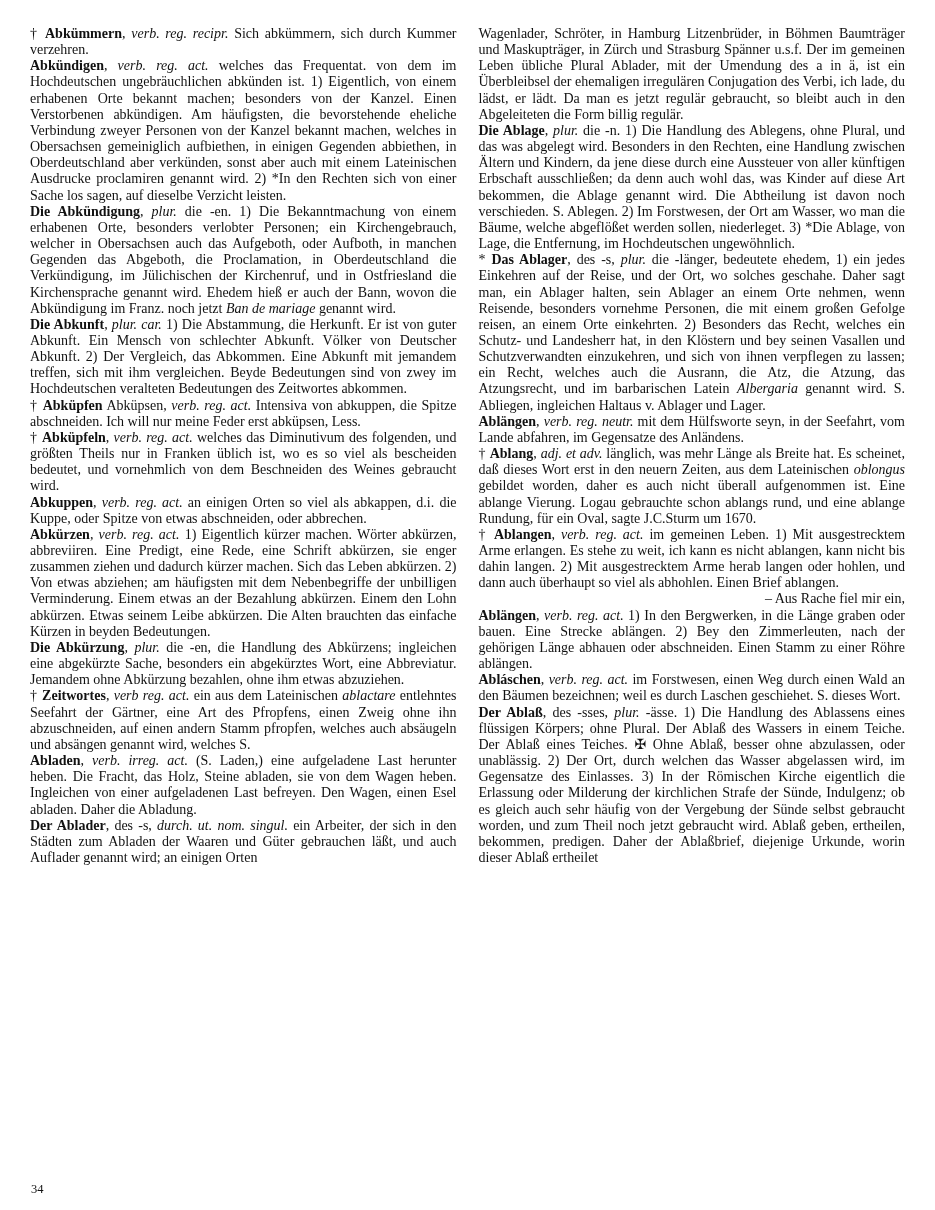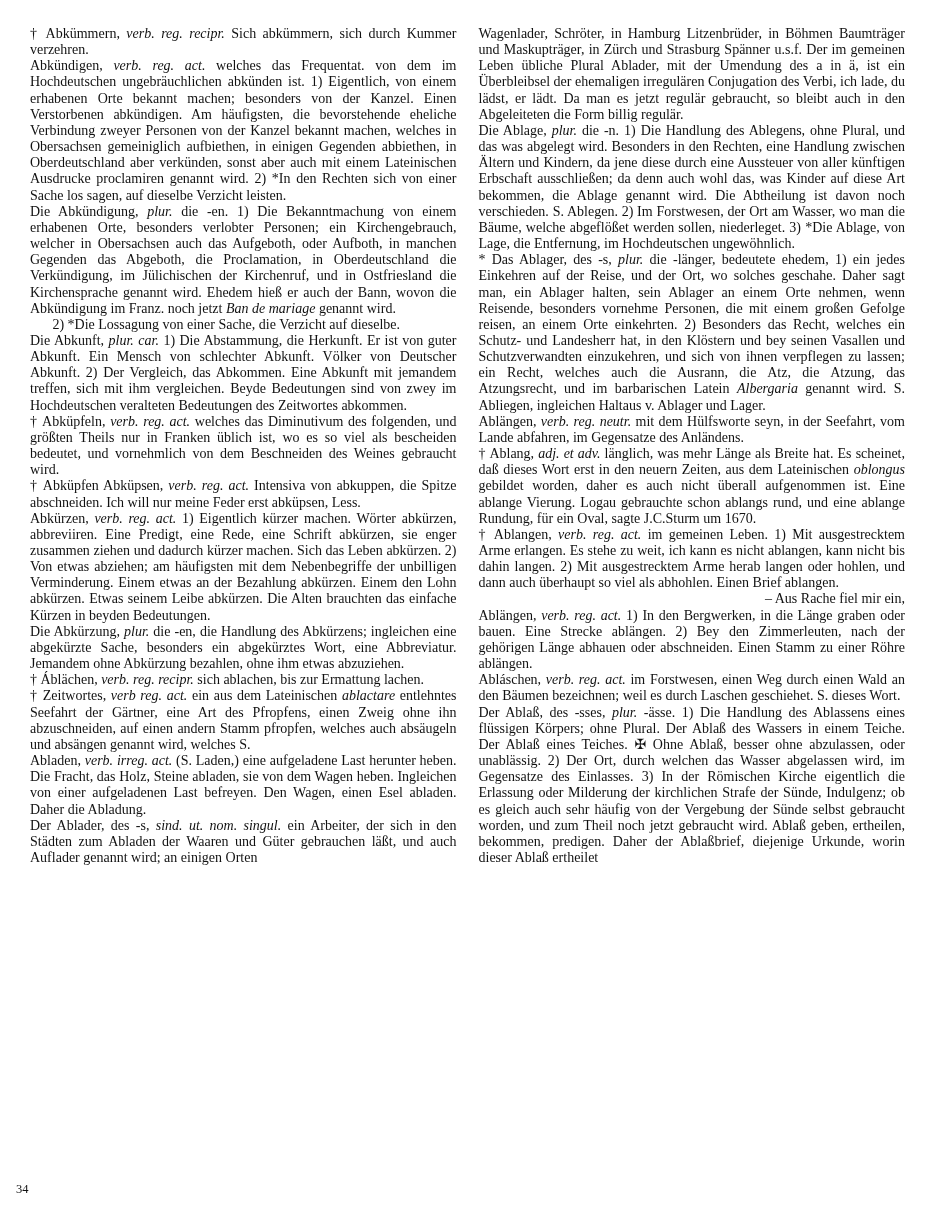--- a/index.html
+++ b/index.html
@@ -22,47 +22,46 @@
     flex: 1 1 0;
     font-size: 14px;
     line-height: 16.15px;
     text-align: justify;
     hyphens: auto;
   }
   p.para { margin: 0; }
   p.indent { text-indent: 1.6em; }
   p.verse-a { margin-left: 2.4em; text-align: right; }
   p.verse-b { margin-left: 1.4em; text-align: left; }
-  b { font-weight: normal; }
+  b { font-weight: bold; }
   i { }
   .page-number {
     position: absolute;
-    left: 16px;
+    left: 31px;
     bottom: 13px;
     font-size: 12.5px;
   }
 </style>
 </head>
 <body>
 
 <div class="page">
   <div class="col">
       <p class="para entry"><span>† </span><b>Abkümmern</b><span>, </span><i>verb. reg. recipr.</i><span> Sich abkümmern, sich durch Kummer verzehren.</span></p>
       <p class="para entry"><b>Abkündigen</b><span>, </span><i>verb. reg. act.</i><span> welches das Frequentat. von dem im Hochdeutschen ungebräuchlichen abkünden ist. 1) Eigentlich, von einem erhabenen Orte bekannt machen; besonders von der Kanzel. Einen Verstorbenen abkündigen. Am häufigsten, die bevorstehende eheliche Verbindung zweyer Personen von der Kanzel bekannt machen, welches in Obersachsen gemeiniglich aufbiethen, in einigen Gegenden abbiethen, in Oberdeutschland aber verkünden, sonst aber auch mit einem Lateinischen Ausdrucke proclamiren genannt wird. 2) *In den Rechten sich von einer Sache los sagen, auf dieselbe Verzicht leisten.</span></p>
       <p class="para entry"><b>Die Abkündigung</b><span>, </span><i>plur.</i><span> die -en. 1) Die Bekanntmachung von einem erhabenen Orte, besonders verlobter Personen; ein Kirchengebrauch, welcher in Obersachsen auch das Aufgeboth, oder Aufboth, in manchen Gegenden das Abgeboth, die Proclamation, in Oberdeutschland die Verkündigung, im Jülichischen der Kirchenruf, und in Ostfriesland die Kirchensprache genannt wird. Ehedem hieß er auch der Bann, wovon die Abkündigung im Franz. noch jetzt </span><i>Ban de mariage</i><span> genannt wird.</span></p>
-      <p class="para indent"><span>2) *Die Lossagung von einer Sache, die Verzicht auf dieselbe.</span></p>
       <p class="para entry"><b>Die Abkunft</b><span>, </span><i>plur. car.</i><span> 1) Die Abstammung, die Herkunft. Er ist von guter Abkunft. Ein Mensch von schlechter Abkunft. Völker von Deutscher Abkunft. 2) Der Vergleich, das Abkommen. Eine Abkunft mit jemandem treffen, sich mit ihm vergleichen. Beyde Bedeutungen sind von zwey im Hochdeutschen veralteten Bedeutungen des Zeitwortes abkommen.</span></p>
+      <p class="para entry"><span>† </span><b>Abküpfen</b><span> Abküpsen, </span><i>verb. reg. act.</i><span> Intensiva von abkuppen, die Spitze abschneiden. Ich will nur meine Feder erst abküpsen, Less.</span></p>
       <p class="para entry"><span>† </span><b>Abküpfeln</b><span>, </span><i>verb. reg. act.</i><span> welches das Diminutivum des folgenden, und größten Theils nur in Franken üblich ist, wo es so viel als bescheiden bedeutet, und vornehmlich von dem Beschneiden des Weines gebraucht wird.</span></p>
-      <p class="para entry"><span>† </span><b>Abküpfen</b><span> Abküpsen, </span><i>verb. reg. act.</i><span> Intensiva von abkuppen, die Spitze abschneiden. Ich will nur meine Feder erst abküpsen, Less.</span></p>
+      <p class="para entry"><b>Abkuppen</b><span>, </span><i>verb. reg. act.</i><span> an einigen Orten so viel als abkappen, d.i. die Kuppe, oder Spitze von etwas abschneiden, oder abbrechen.</span></p>
       <p class="para entry"><b>Abkürzen</b><span>, </span><i>verb. reg. act.</i><span> 1) Eigentlich kürzer machen. Wörter abkürzen, abbreviiren. Eine Predigt, eine Rede, eine Schrift abkürzen, sie enger zusammen ziehen und dadurch kürzer machen. Sich das Leben abkürzen. 2) Von etwas abziehen; am häufigsten mit dem Nebenbegriffe der unbilligen Verminderung. Einem etwas an der Bezahlung abkürzen. Einem den Lohn abkürzen. Etwas seinem Leibe abkürzen. Die Alten brauchten das einfache Kürzen in beyden Bedeutungen.</span></p>
       <p class="para entry"><b>Die Abkürzung</b><span>, </span><i>plur.</i><span> die -en, die Handlung des Abkürzens; ingleichen eine abgekürzte Sache, besonders ein abgekürztes Wort, eine Abbreviatur. Jemandem ohne Abkürzung bezahlen, ohne ihm etwas abzuziehen.</span></p>
-      <p class="para entry"><span>† </span><b>Áblächen</b><span>, </span><i>verb. reg. recipr.</i><span> sich ablachen, bis zur Ermattung lachen.</span></p>
       <p class="para entry"><span>† </span><b>Zeitwortes</b><span>, </span><i>verb reg. act.</i><span> ein aus dem Lateinischen </span><i>ablactare</i><span> entlehntes Seefahrt der Gärtner, eine Art des Pfropfens, einen Zweig ohne ihn abzuschneiden, auf einen andern Stamm pfropfen, welches auch absäugeln und absängen genannt wird, welches S.</span></p>
       <p class="para entry"><b>Abladen</b><span>, </span><i>verb. irreg. act.</i><span> (S. Laden,) eine aufgeladene Last herunter heben. Die Fracht, das Holz, Steine abladen, sie von dem Wagen heben. Ingleichen von einer aufgeladenen Last befreyen. Den Wagen, einen Esel abladen. Daher die Abladung.</span></p>
-      <p class="para entry"><b>Der Ablader</b><span>, des -s, </span><i>sind. ut. nom. singul.</i><span> ein Arbeiter, der sich in den Städten zum Abladen der Waaren und Güter gebrauchen läßt, und auch Auflader genannt wird; an einigen Orten</span></p>
+      <p class="para entry"><b>Der Ablader</b><span>, des -s, </span><i>durch. ut. nom. singul.</i><span> ein Arbeiter, der sich in den Städten zum Abladen der Waaren und Güter gebrauchen läßt, und auch Auflader genannt wird; an einigen Orten</span></p>
     </div>
   <div class="col">
       <p class="para entry"><span>Wagenlader, Schröter, in Hamburg Litzenbrüder, in Böhmen Baumträger und Maskupträger, in Zürch und Strasburg Spänner u.s.f. Der im gemeinen Leben übliche Plural Ablader, mit der Umendung des a in ä, ist ein Überbleibsel der ehemaligen irregulären Conjugation des Verbi, ich lade, du lädst, er lädt. Da man es jetzt regulär gebraucht, so bleibt auch in den Abgeleiteten die Form billig regulär.</span></p>
       <p class="para entry"><b>Die Ablage</b><span>, </span><i>plur.</i><span> die -n. 1) Die Handlung des Ablegens, ohne Plural, und das was abgelegt wird. Besonders in den Rechten, eine Handlung zwischen Ältern und Kindern, da jene diese durch eine Aussteuer von aller künftigen Erbschaft ausschließen; da denn auch wohl das, was Kinder auf diese Art bekommen, die Ablage genannt wird. Die Abtheilung ist davon noch verschieden. S. Ablegen. 2) Im Forstwesen, der Ort am Wasser, wo man die Bäume, welche abgeflößet werden sollen, niederleget. 3) *Die Ablage, von Lage, die Entfernung, im Hochdeutschen ungewöhnlich.</span></p>
       <p class="para entry"><span>* </span><b>Das Ablager</b><span>, des -s, </span><i>plur.</i><span> die -länger, bedeutete ehedem, 1) ein jedes Einkehren auf der Reise, und der Ort, wo solches geschahe. Daher sagt man, ein Ablager halten, sein Ablager an einem Orte nehmen, wenn Reisende, besonders vornehme Personen, die mit einem großen Gefolge reisen, an einem Orte einkehrten. 2) Besonders das Recht, welches ein Schutz- und Landesherr hat, in den Klöstern und bey seinen Vasallen und Schutzverwandten einzukehren, und sich von ihnen verpflegen zu lassen; ein Recht, welches auch die Ausrann, die Atz, die Atzung, das Atzungsrecht, und im barbarischen Latein </span><i>Albergaria</i><span> genannt wird. S. Abliegen, ingleichen Haltaus v. Ablager und Lager.</span></p>
       <p class="para entry"><b>Ablängen</b><span>, </span><i>verb. reg. neutr.</i><span> mit dem Hülfsworte seyn, in der Seefahrt, vom Lande abfahren, im Gegensatze des Anländens.</span></p>
       <p class="para entry"><span>† </span><b>Ablang</b><span>, </span><i>adj. et adv.</i><span> länglich, was mehr Länge als Breite hat. Es scheinet, daß dieses Wort erst in den neuern Zeiten, aus dem Lateinischen </span><i>oblongus</i><span> gebildet worden, daher es auch nicht überall aufgenommen ist. Eine ablange Vierung. Logau gebrauchte schon ablangs rund, und eine ablange Rundung, für ein Oval, sagte J.C.Sturm um 1670.</span></p>
       <p class="para entry"><span>† </span><b>Ablangen</b><span>, </span><i>verb. reg. act.</i><span> im gemeinen Leben. 1) Mit ausgestrecktem Arme erlangen. Es stehe zu weit, ich kann es nicht ablangen, kann nicht bis dahin langen. 2) Mit ausgestrecktem Arme herab langen oder hohlen, und dann auch überhaupt so viel als abhohlen. Einen Brief ablangen.</span></p>
       <p class="para verse-a"><span>– Aus Rache fiel mir ein,</span></p>
       <p class="para entry"><b>Ablängen</b><span>, </span><i>verb. reg. act.</i><span> 1) In den Bergwerken, in die Länge graben oder bauen. Eine Strecke ablängen. 2) Bey den Zimmerleuten, nach der gehörigen Länge abhauen oder abschneiden. Einen Stamm zu einer Röhre ablängen.</span></p>

